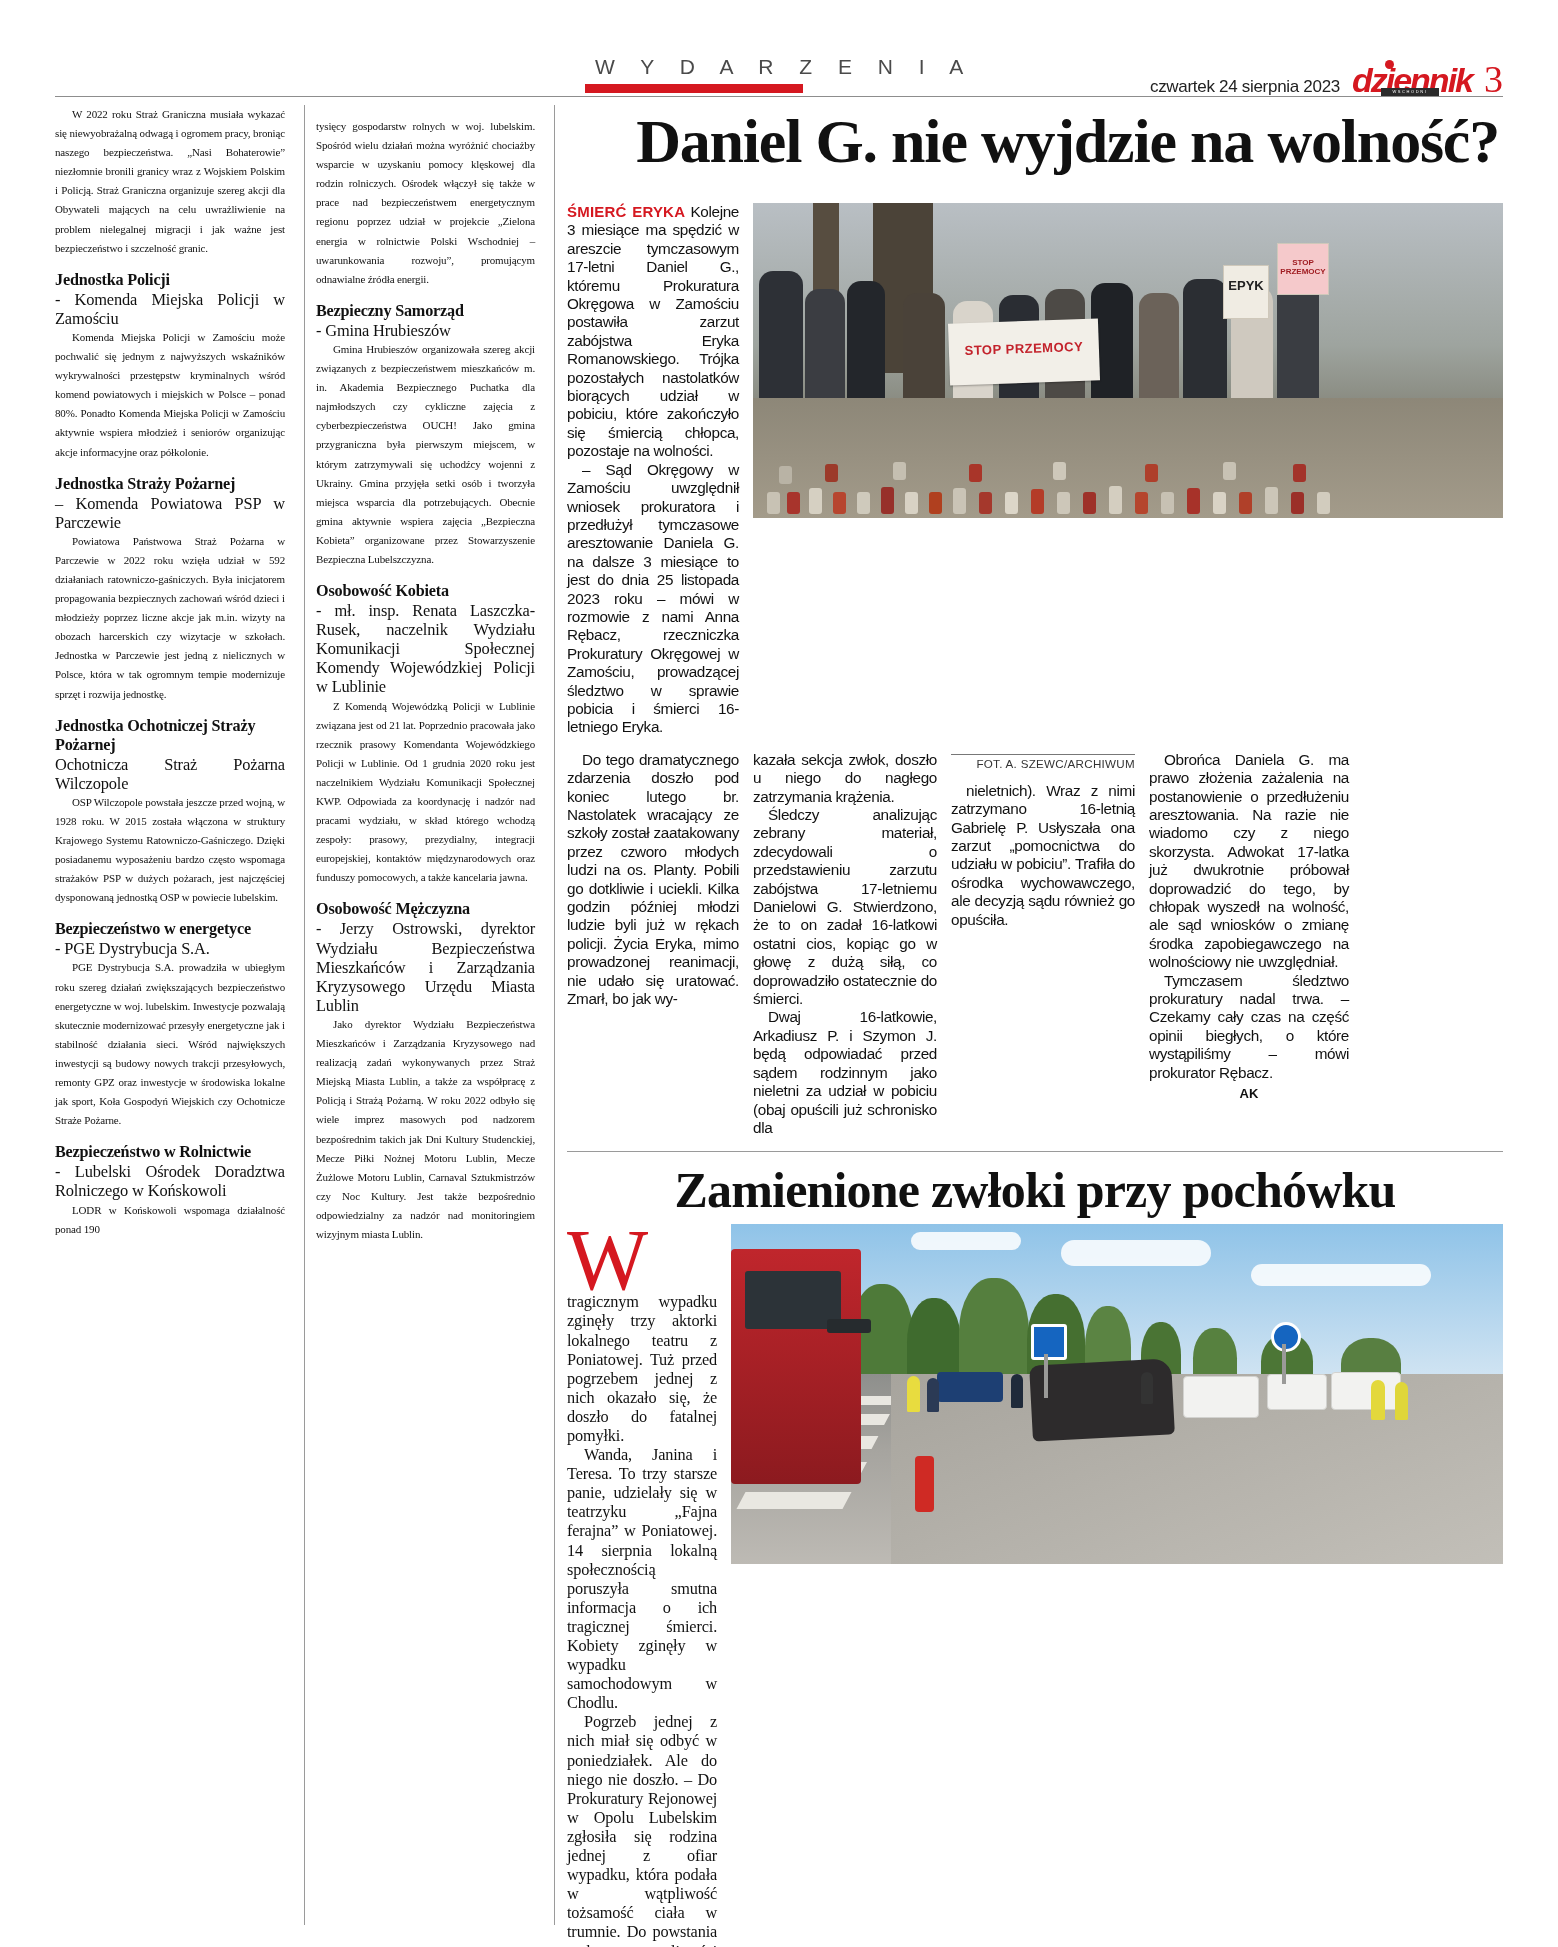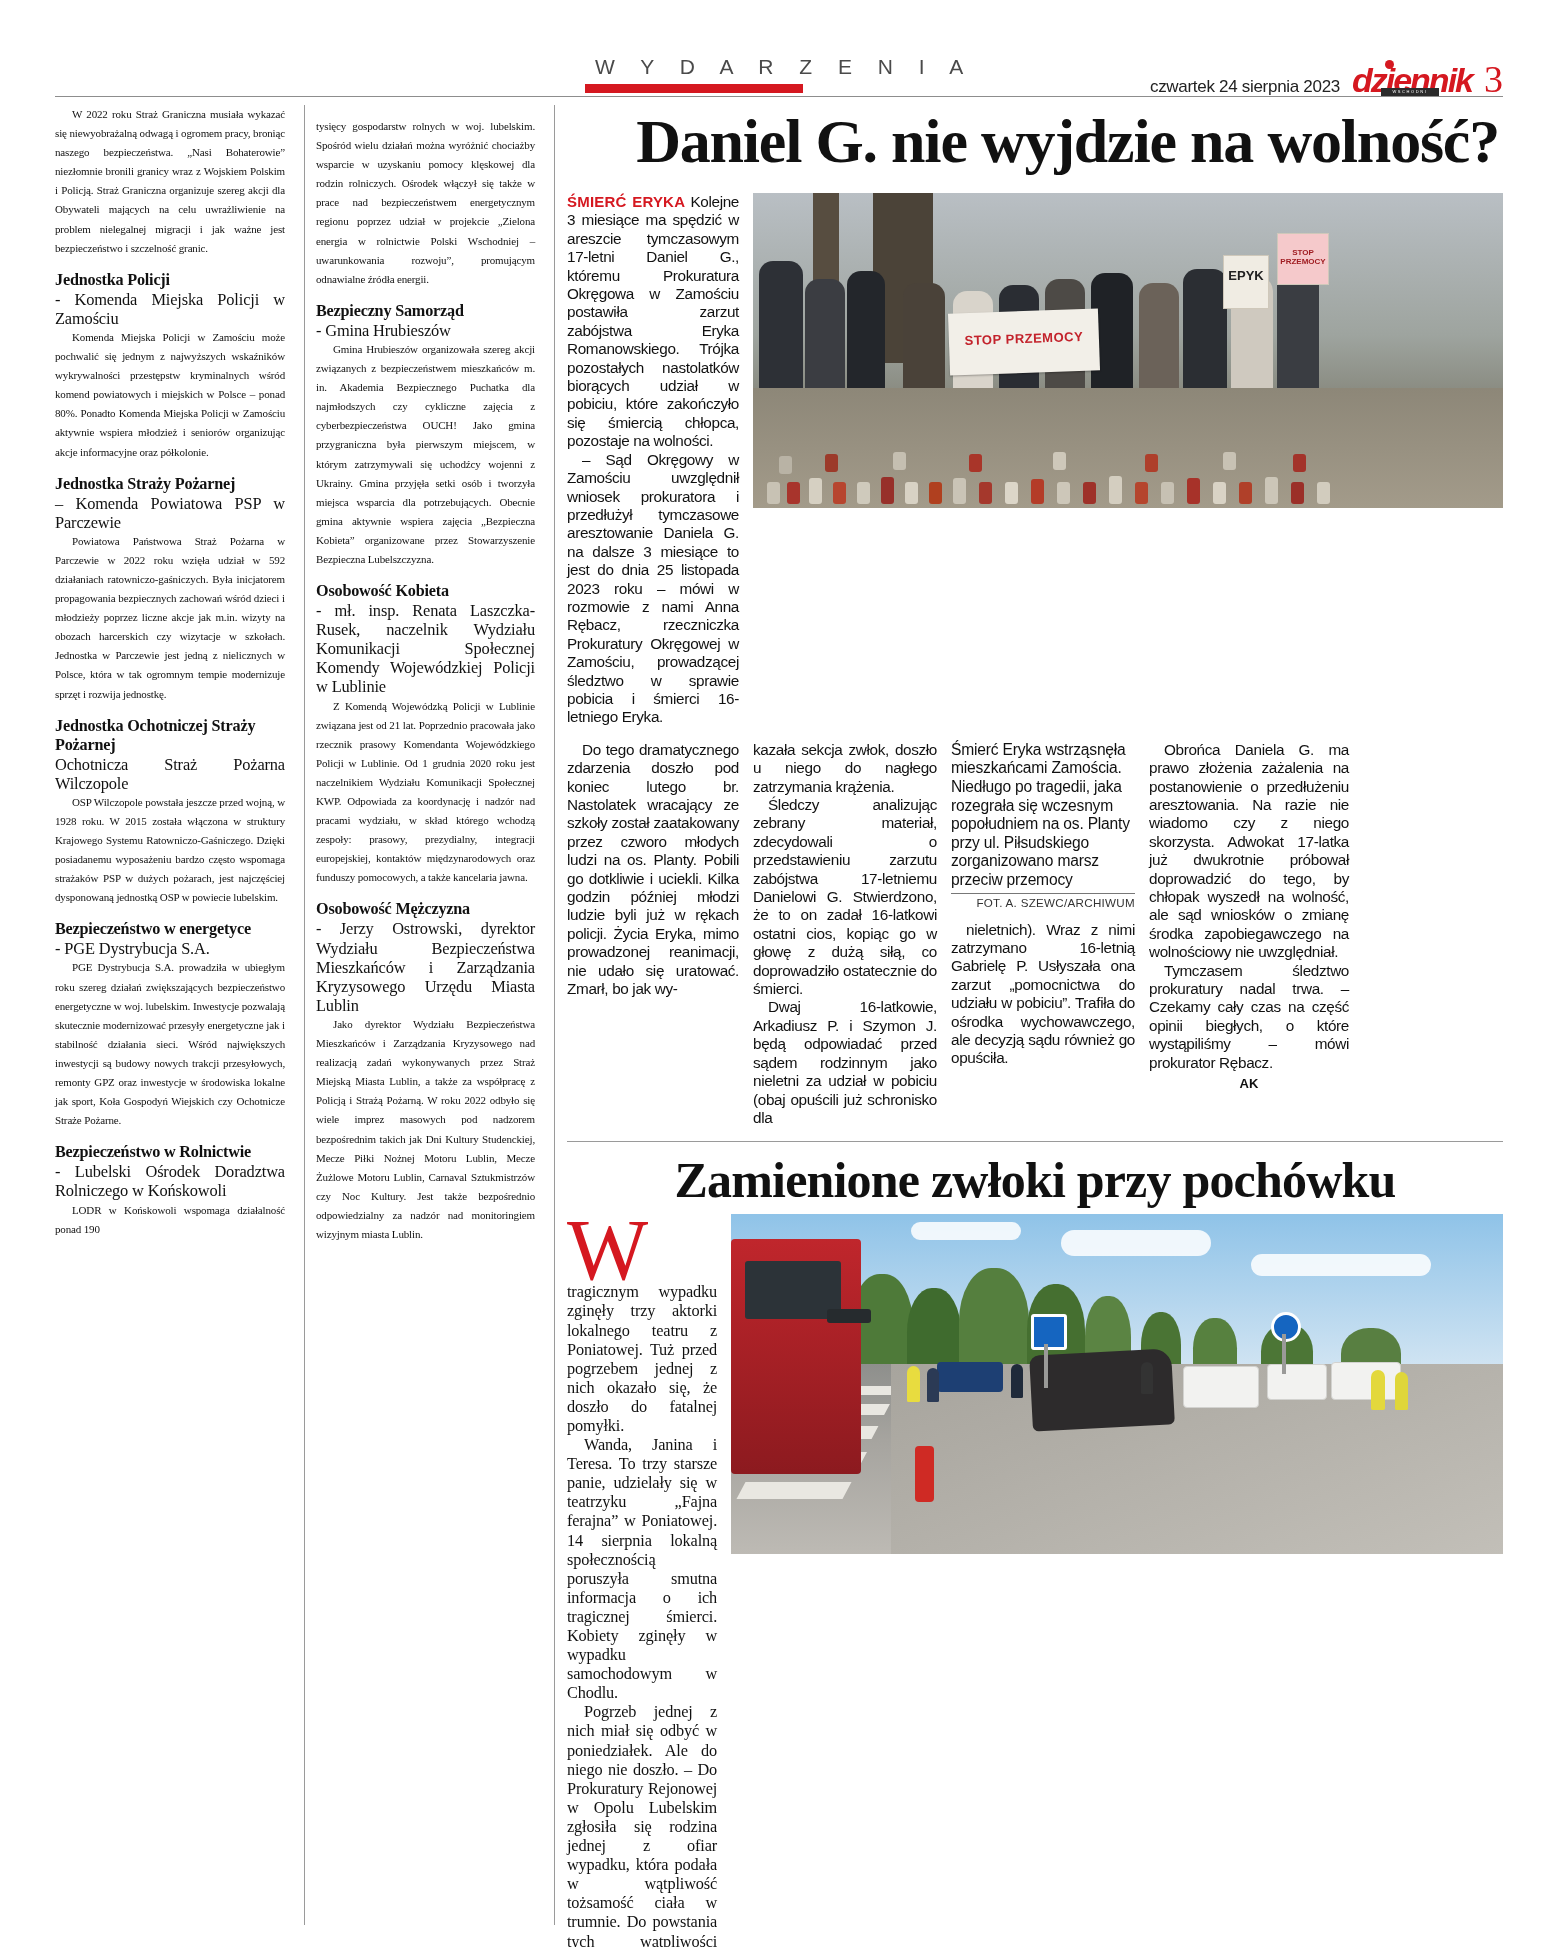--- a/index.html
+++ b/index.html
@@ -53,21 +53,21 @@
     font-weight:700;font-size:16.2px;line-height:19px;margin:13px 0 0 0;
     text-align:left;letter-spacing:-0.2px;
   }
   .sub-lead{font-size:16.4px;line-height:19.1px;text-align:justify;text-indent:0;letter-spacing:-0.15px;}
 
   
   .headline-1{
     font-size:62px;line-height:60px;font-weight:700;text-align:right;
     letter-spacing:-1.2px;margin:6px 0 0 0;padding-right:4px;
   }
-  .lead-row{display:flex;margin-top:22px;}
+  .lead-row{display:flex;margin-top:32px;}
   .lead-col{width:186px;padding-right:14px;box-sizing:border-box;}
   .kicker{
     font-family:"Liberation Sans", sans-serif;font-weight:700;
     color:#d51820;font-size:15px;letter-spacing:0.2px;
   }
   .lead-txt{
     font-family:"Liberation Sans", sans-serif;font-size:15.3px;line-height:18.4px;
     text-align:justify;letter-spacing:-0.35px;text-indent:0;
   }
   .lead-txt.ind{text-indent:15px;}
@@ -285,21 +285,20 @@
       <div class="quad">
         <div class="q1">
           <p class="lead-txt ind">Do tego dramatycznego zdarzenia doszło pod koniec lutego br. Nastolatek wracający ze szkoły został zaatakowany przez czworo młodych ludzi na os. Planty. Pobili go dotkliwie i uciekli. Kilka godzin później młodzi ludzie byli już w rękach policji. Życia Eryka, mimo prowadzonej reanimacji, nie udało się uratować. Zmarł, bo jak wy-</p>
         </div>
         <div class="q2">
           <p class="lead-txt">kazała sekcja zwłok, doszło u niego do nagłego zatrzymania krążenia.</p>
           <p class="lead-txt ind">Śledczy analizując zebrany materiał, zdecydowali o przedstawieniu zarzutu zabójstwa 17-letniemu Danielowi G. Stwierdzono, że to on zadał 16-latkowi ostatni cios, kopiąc go w głowę z dużą siłą, co doprowadziło ostatecznie do śmierci.</p>
           <p class="lead-txt ind">Dwaj 16-latkowie, Arkadiusz P. i Szymon J. będą odpowiadać przed sądem rodzinnym jako nieletni za udział w pobiciu (obaj opuścili już schronisko dla</p>
         </div>
         <div class="q3">
-          <p class="cap">Śmierć Eryka wstrząsnęła mieszkańcami Zamościa. Niedługo po tragedii, jaka rozegrała się wczesnym popołudniem na os. Planty przy ul. Piłsudskiego zorganizowano marsz przeciw przemocy</p>
           <div class="cap-credit">FOT. A. SZEWC/ARCHIWUM</div>
           <p class="lead-txt ind" style="margin-top:12px;">nieletnich). Wraz z nimi zatrzymano 16-letnią Gabrielę P. Usłyszała ona zarzut „pomocnictwa do udziału w pobiciu”. Trafiła do ośrodka wychowawczego, ale decyzją sądu również go opuściła.</p>
         </div>
         <div class="q4">
           <p class="lead-txt ind">Obrońca Daniela G. ma prawo złożenia zażalenia na postanowienie o przedłużeniu aresztowania. Na razie nie wiadomo czy z niego skorzysta. Adwokat 17-latka już dwukrotnie próbował doprowadzić do tego, by chłopak wyszedł na wolność, ale sąd wniosków o zmianę środka zapobiegawczego na wolnościowy nie uwzględniał.</p>
           <p class="lead-txt ind">Tymczasem śledztwo prokuratury nadal trwa. – Czekamy cały czas na część opinii biegłych, o które wystąpiliśmy – mówi prokurator Rębacz.</p>
           <div class="sig">AK</div>
         </div>
       </div>
 

